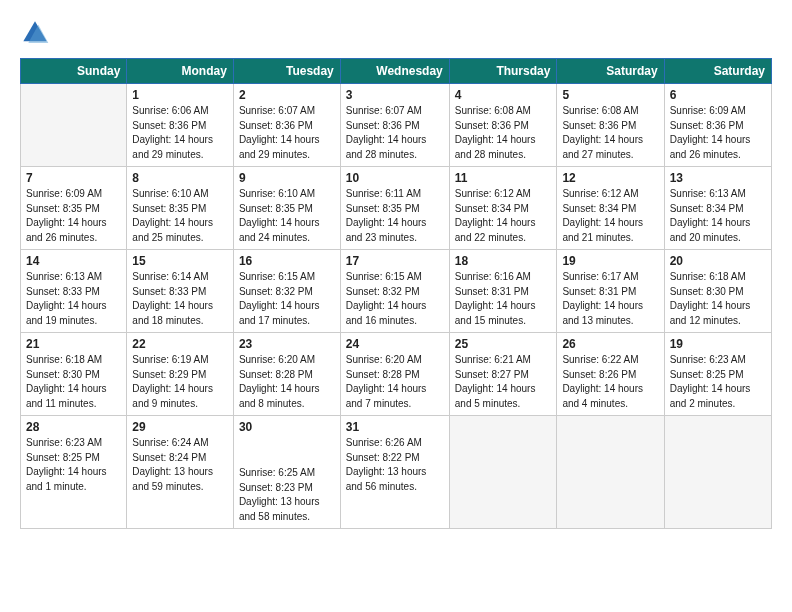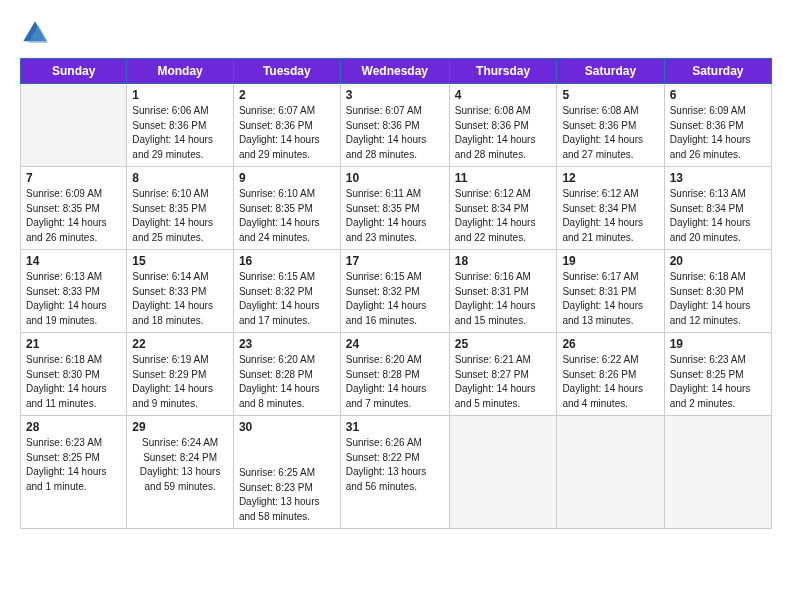--- a/index.html
+++ b/index.html
@@ -52,23 +52,23 @@
     .location {
       font-size: 15px;
       color: #444;
     }
     .calendar {
       width: 100%;
       border-collapse: collapse;
       font-size: 10.5px;
     }
     .calendar th {
-      background: #6d28d9;
+      background: #0f766e;
       color: #fff;
-      text-align: center;
+      text-align: right;
       padding: 5px 6px;
       font-size: 12px;
       font-weight: bold;
       border: 1px solid #2a6db5;
     }
     .calendar td {
       border: 1px solid #ccc;
       vertical-align: top;
       padding: 4px 5px;
       height: 80px;
@@ -326,21 +326,21 @@
         <tr>
           <td>
             <span class="day-num">28</span>
             <div class="day-info" style="white-space: pre-line;">Sunrise: 6:23 AM
 Sunset: 8:25 PM
 Daylight: 14 hours
 and 1 minute.</div>
           </td>
           <td>
             <span class="day-num">29</span>
-            <div class="day-info" style="white-space: pre-line; text-align: center;">Sunrise: 6:24 AM
+            <div class="day-info" style="white-space: pre-line;">Sunrise: 6:24 AM
 Sunset: 8:24 PM
 Daylight: 13 hours
 and 59 minutes.</div>
           </td>
           <td>
             <span class="day-num">30</span>
             <div class="day-info" style="white-space: pre-line; margin-top: 32px;">Sunrise: 6:25 AM
 Sunset: 8:23 PM
 Daylight: 13 hours
 and 58 minutes.</div>

